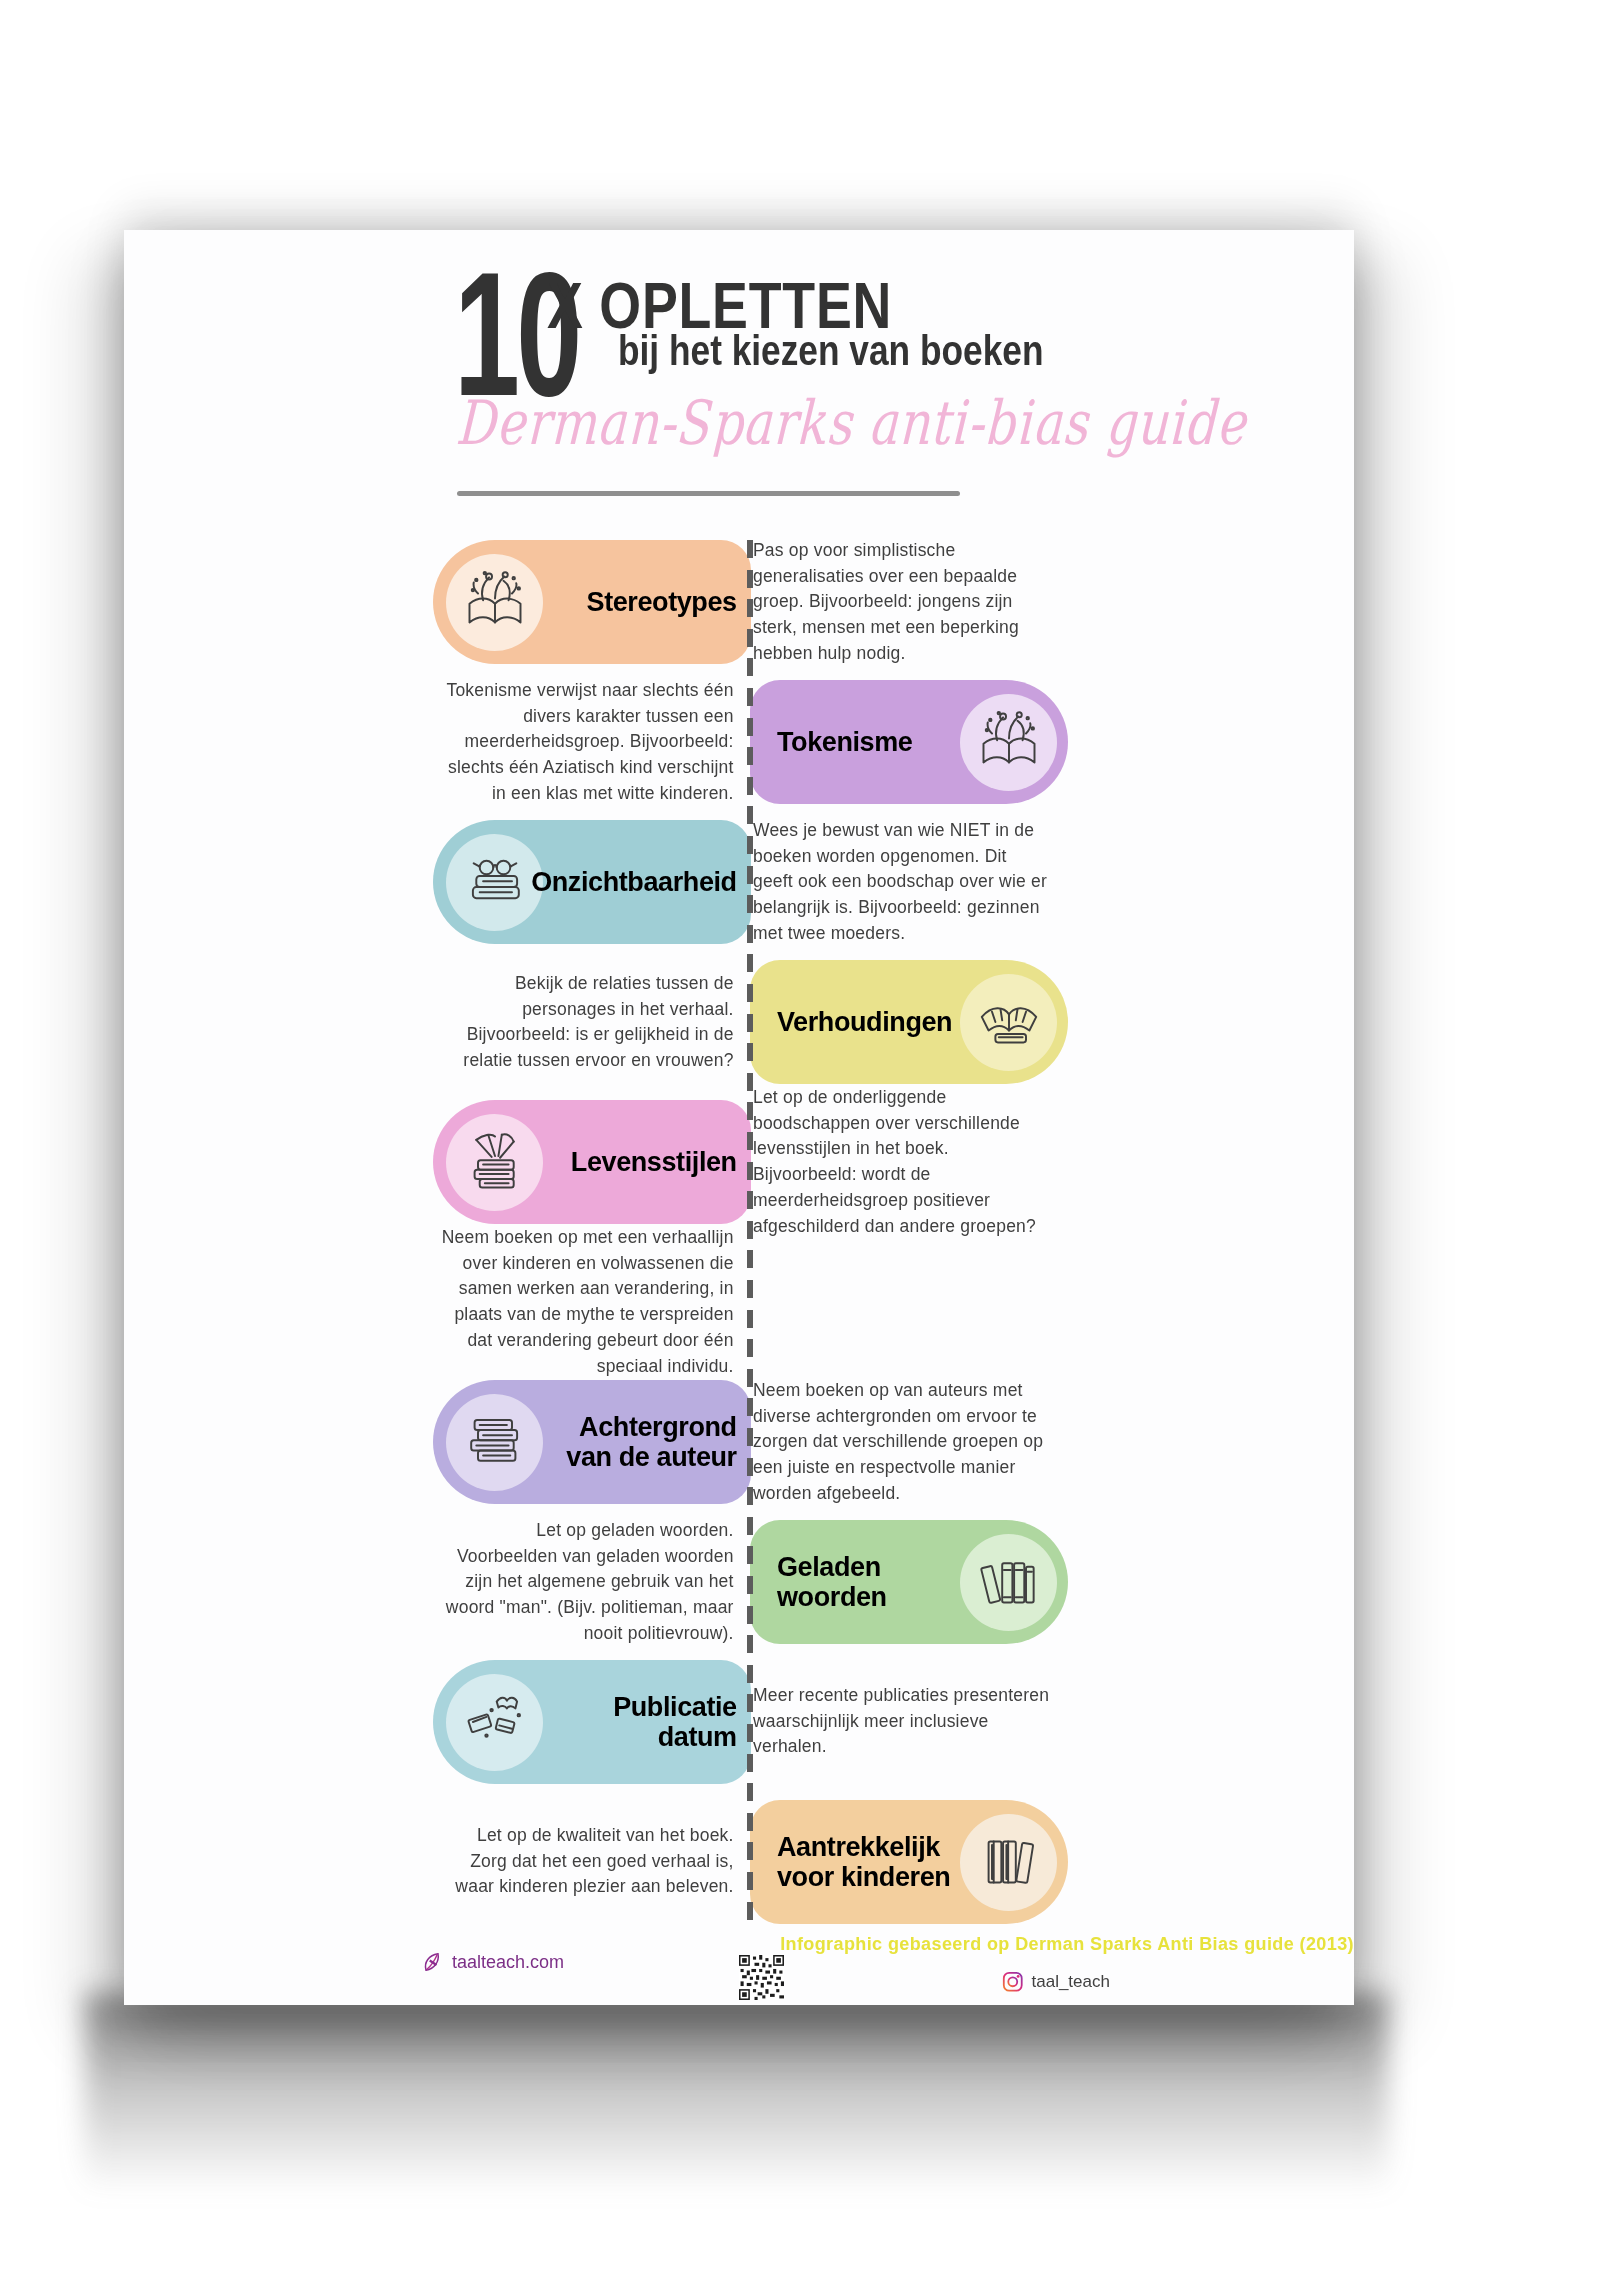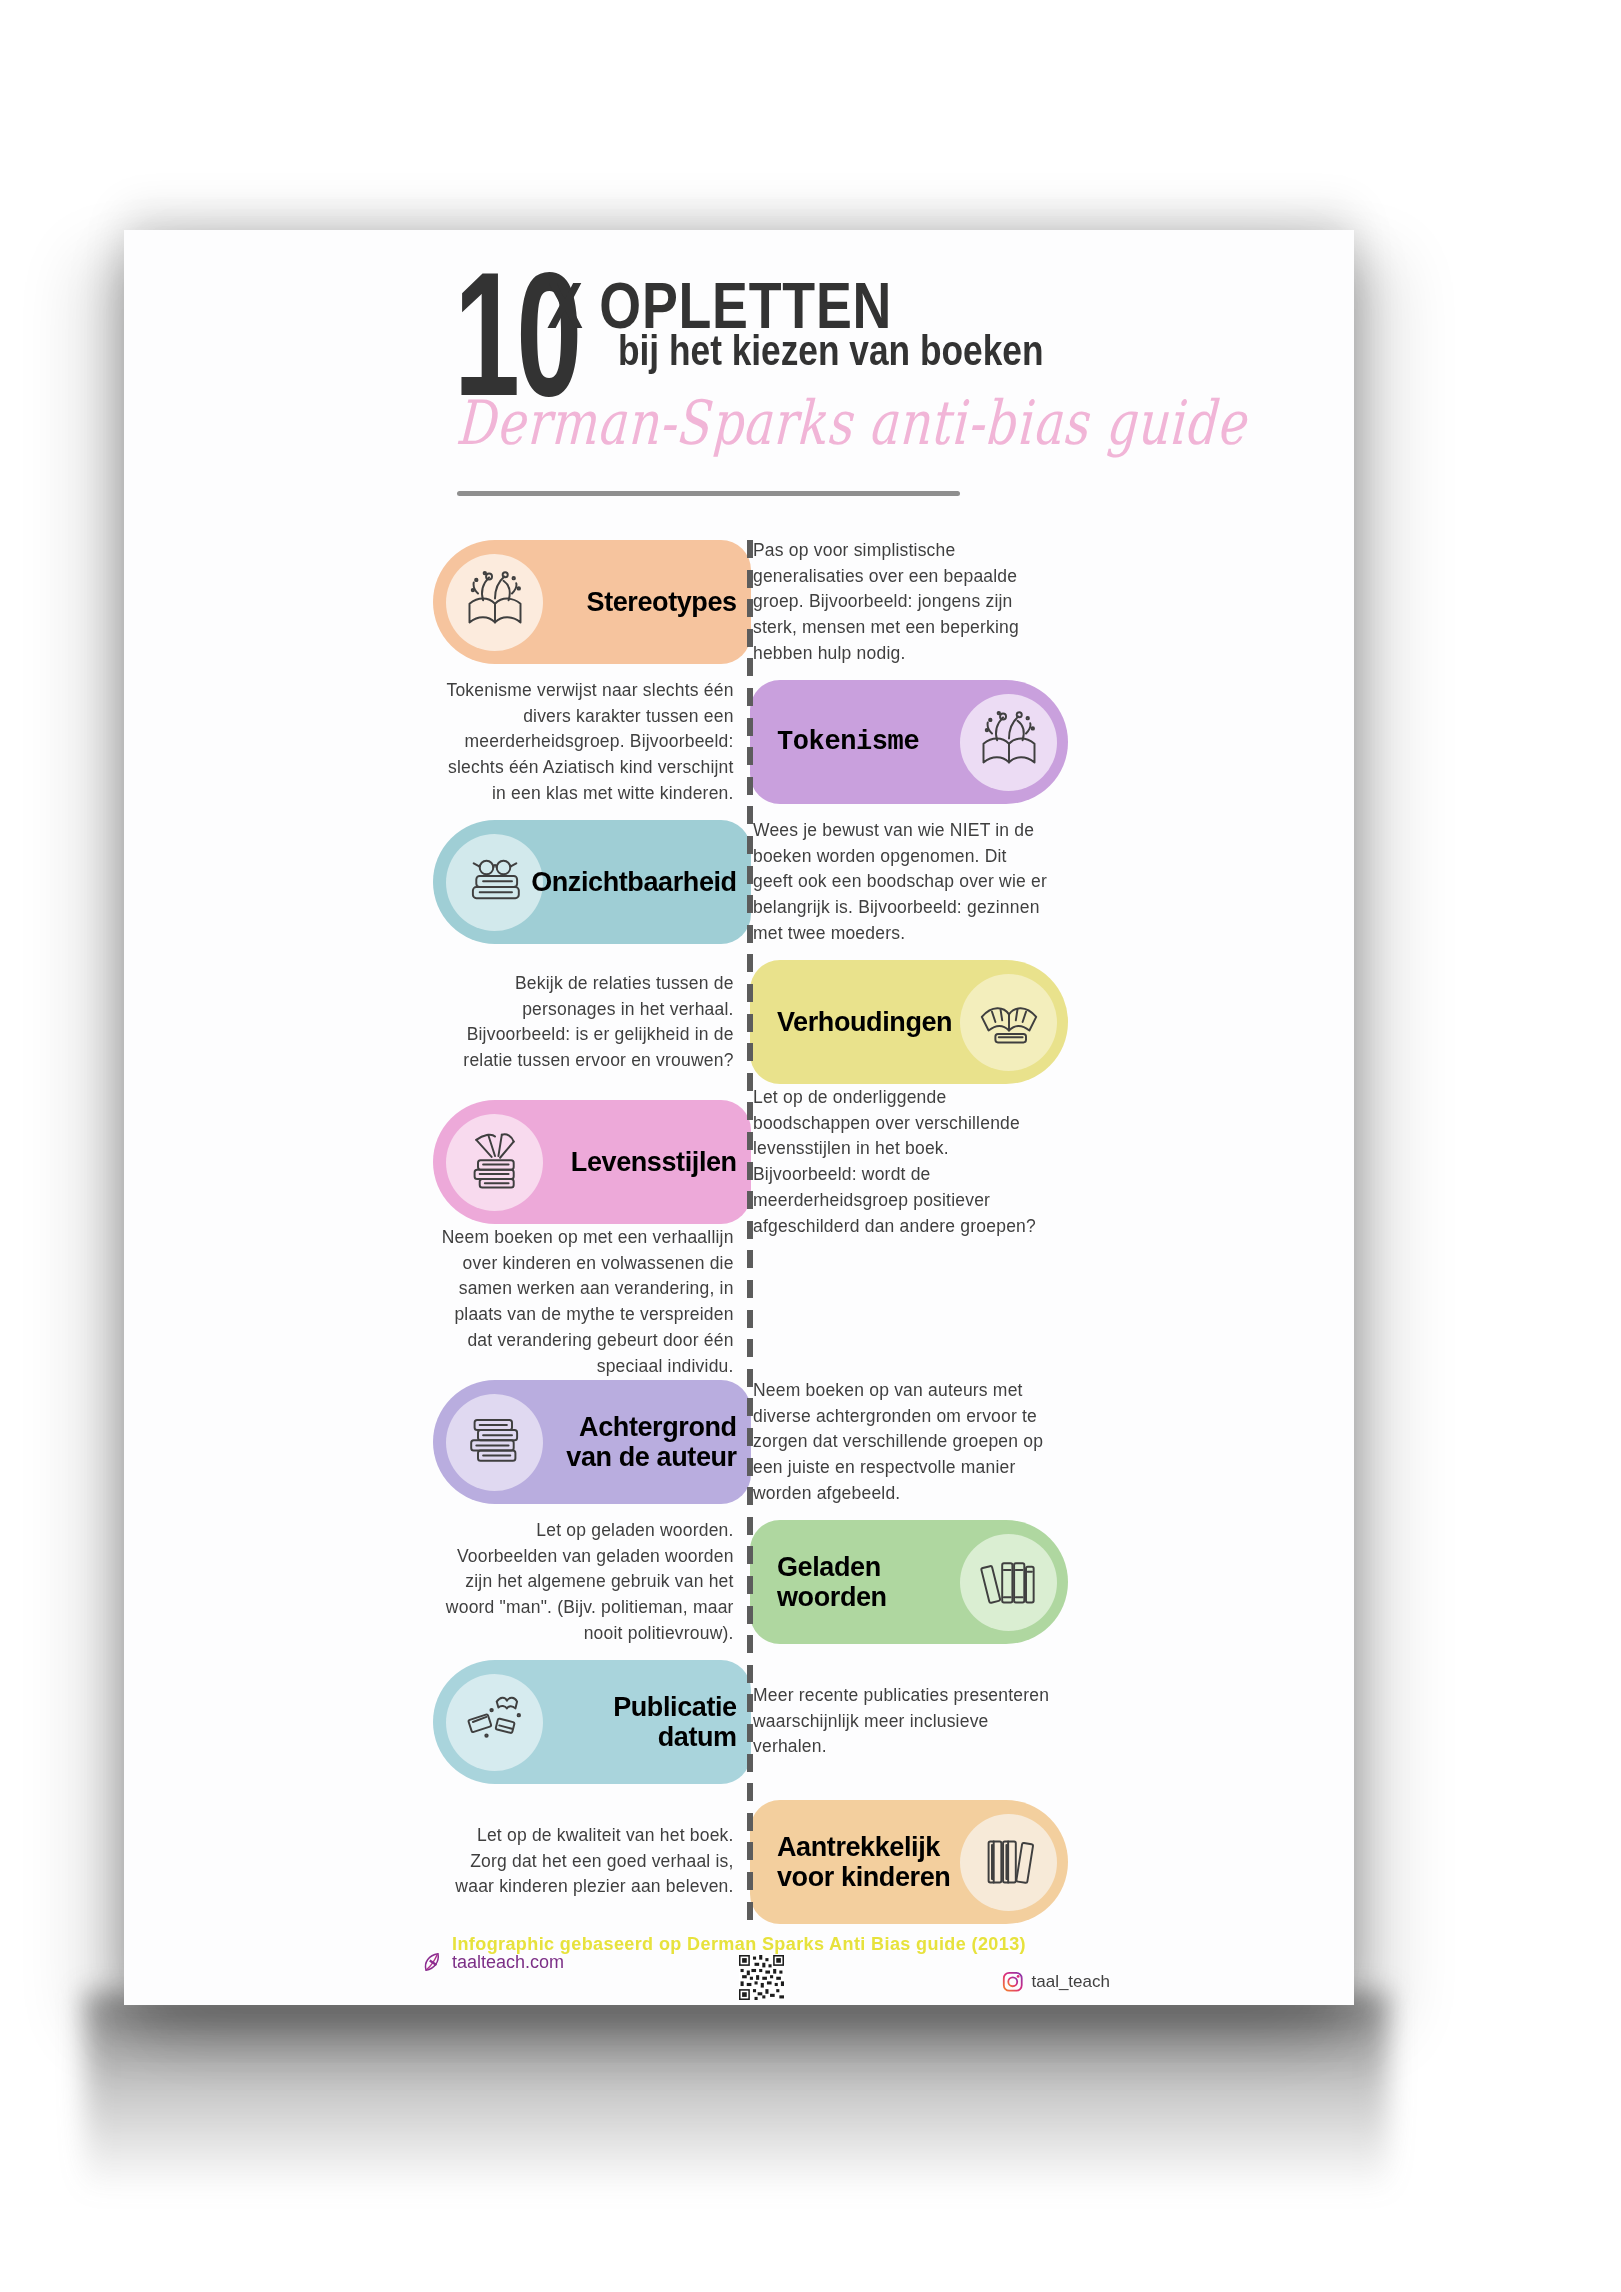--- a/index.html
+++ b/index.html
@@ -167,21 +167,21 @@
         <svg class="icon" viewBox="0 0 76 76" width="68" height="68">
                 <use href="#sym-book-plants"></use>
               </svg>
       </span>
       <div class="pill-title">Stereotypes</div>
     </div>
     <div class="desc">Pas op voor simplistische generalisaties over een bepaalde groep. Bijvoorbeeld: jongens zijn sterk, mensen met een beperking hebben hulp nodig.</div>
   </div>
 
   <div class="row right">
-    <div class="pill" style="background: rgb(201, 160, 221); font-family: Liberation Mono, monospace;">
+    <div class="pill" style="background: rgb(201, 160, 221);">
       <span class="circle" style="background: rgb(236, 220, 244);">
         <svg class="icon" viewBox="0 0 76 76" width="68" height="68">
                 <use href="#sym-book-plants"></use>
               </svg>
       </span>
       <div class="pill-title">Tokenisme</div>
     </div>
     <div class="desc">Tokenisme verwijst naar slechts één divers karakter tussen een meerderheidsgroep. Bijvoorbeeld: slechts één Aziatisch kind verschijnt in een klas met witte kinderen.</div>
   </div>
 
@@ -271,21 +271,21 @@
                 <use href="#sym-standing"></use>
               </svg>
       </span>
       <div class="pill-title">Aantrekkelijk
 voor kinderen</div>
     </div>
     <div class="desc">Let op de kwaliteit van het boek. Zorg dat het een goed verhaal is, waar kinderen plezier aan beleven.</div>
   </div>
 </div>
 
-    <div class="credit" style="color: rgb(231, 226, 60);">Infographic gebaseerd op Derman Sparks Anti Bias guide (2013)</div>
+    <div class="credit" style="color: rgb(231, 226, 60); text-align: right;">Infographic gebaseerd op Derman Sparks Anti Bias guide (2013)</div>
 
     <div class="brand" style="color: rgb(124, 47, 135);">
       <svg width="24" height="24" viewBox="0 0 32 32">
         <path d="M24 5 C12 7 5 16 8 27 C19 25 26 16 24 5 Z" fill="none" stroke="#8a2d8f" stroke-width="2"></path>
         <path d="M9 26 C16 20 20 13 23 6" fill="none" stroke="#b0338f" stroke-width="2"></path>
         <path d="M13 14 L22 20" fill="#8a2d8f" stroke="#8a2d8f" stroke-width="3"></path>
       </svg>
       <span>taalteach.com</span>
     </div>
 

